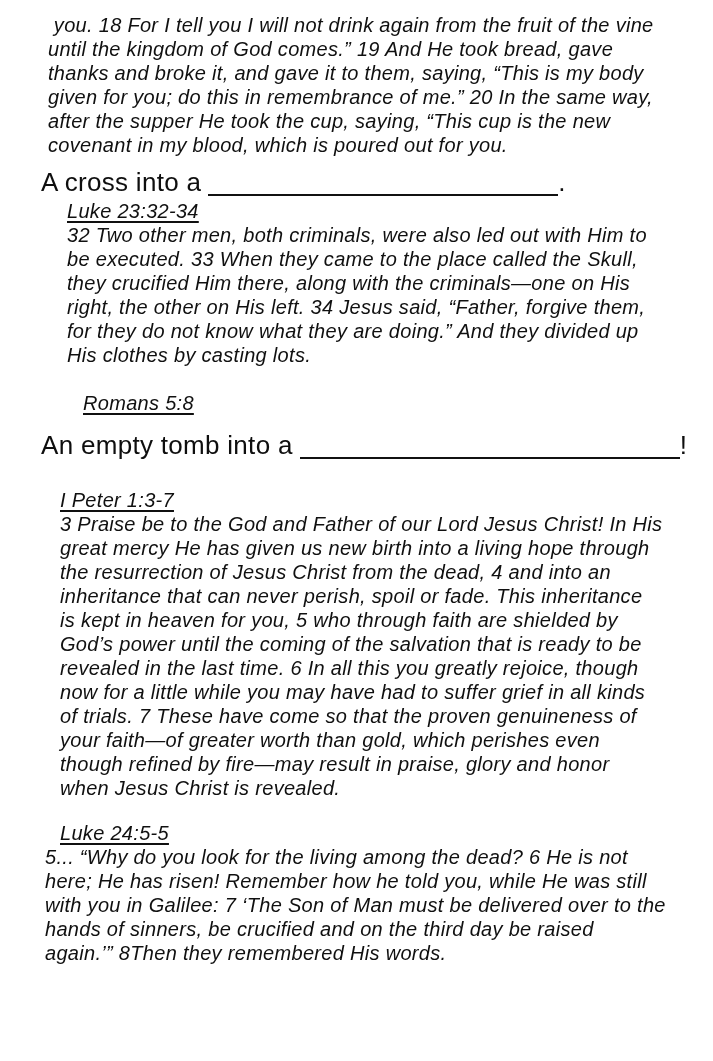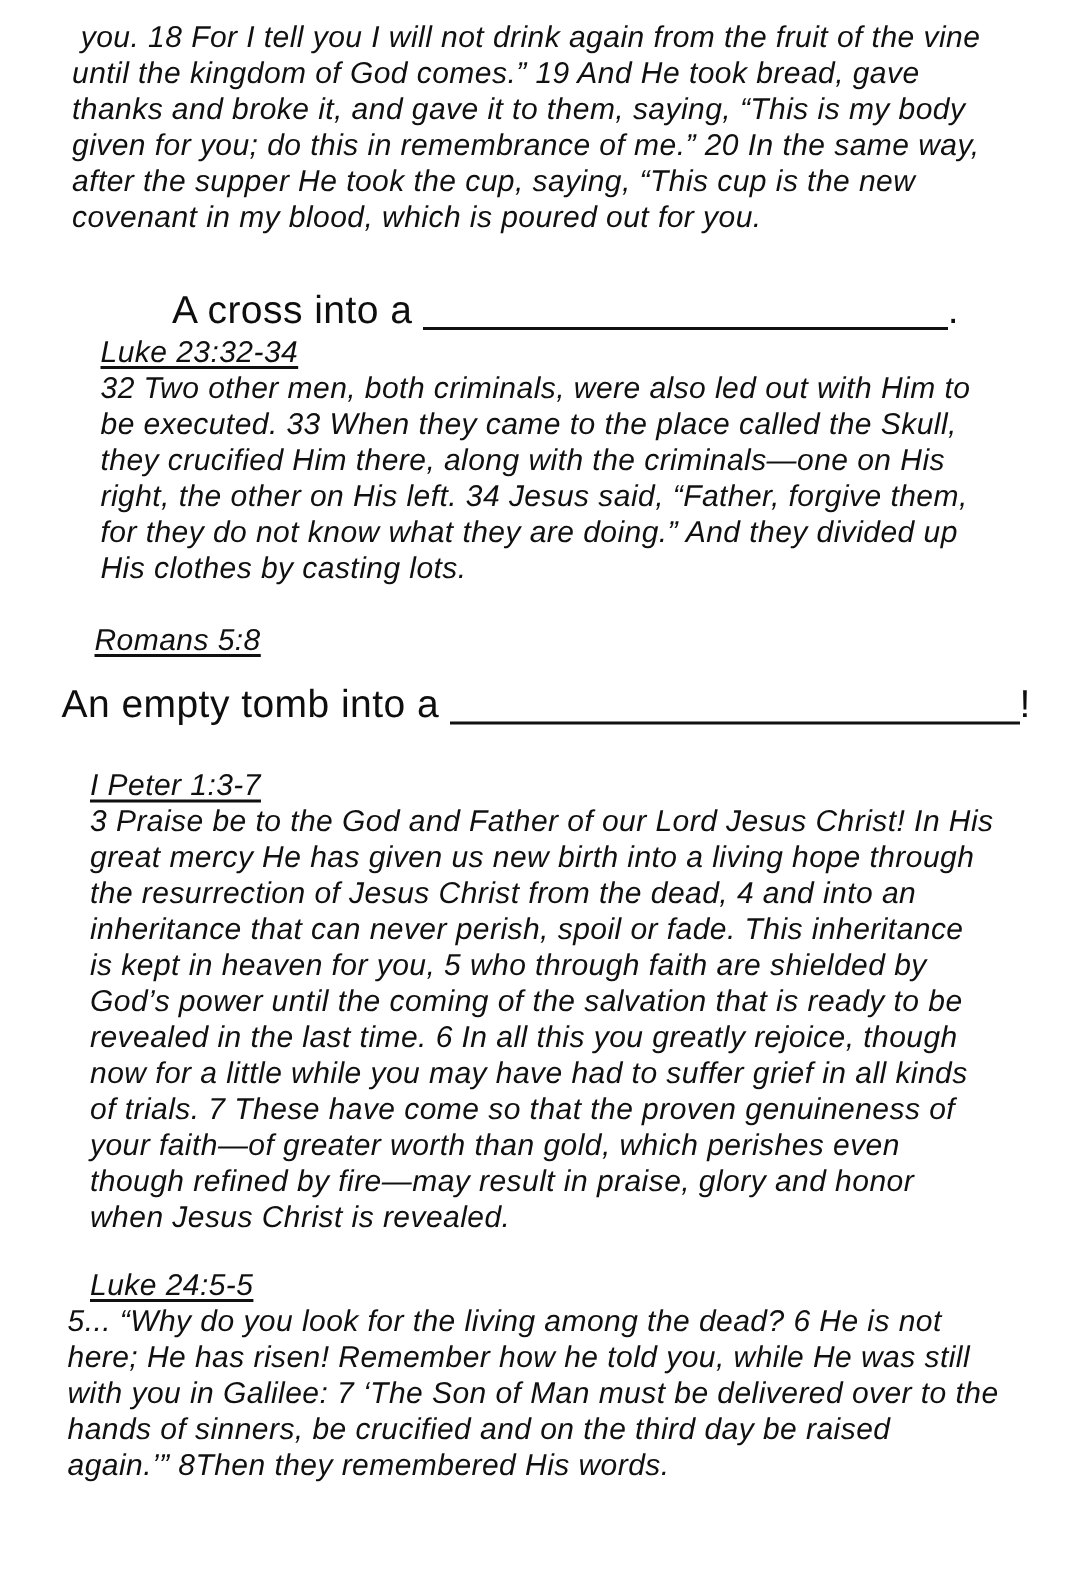--- a/index.html
+++ b/index.html
@@ -46,23 +46,23 @@
     display: inline-block;
     border-bottom: 2.5px solid #111111;
     height: 26px;
     margin-left: 7px;
     margin-bottom: -5px;
   }
   .blank-1 { width: 350px; }
   .blank-2 { width: 380px; }
 
   .intro      { margin-left: 25px; }
-  .prompt-1   { margin-left: 18px; margin-top: 32px; text-align: center; }
+  .prompt-1   { margin-left: 18px; margin-top: 8px; }
   .p-luke23   { margin-left: 44px; margin-top: 0; }
-  .p-romans   { margin-left: 40px; margin-top: 24px; }
+  .p-romans   { margin-left: 60px; margin-top: 24px; }
   .prompt-2   { margin-left: 18px; margin-top: 13px; }
   .p-ipeter   { margin-left: 37px; margin-top: 26px; }
   .p-luke24   { margin-top: 21px; }
   .ref-indent { margin-left: 37px; }
   .body-flush { margin-left: 22px; }
 </style>
 </head>
 <body>
 
 <div class="page">

